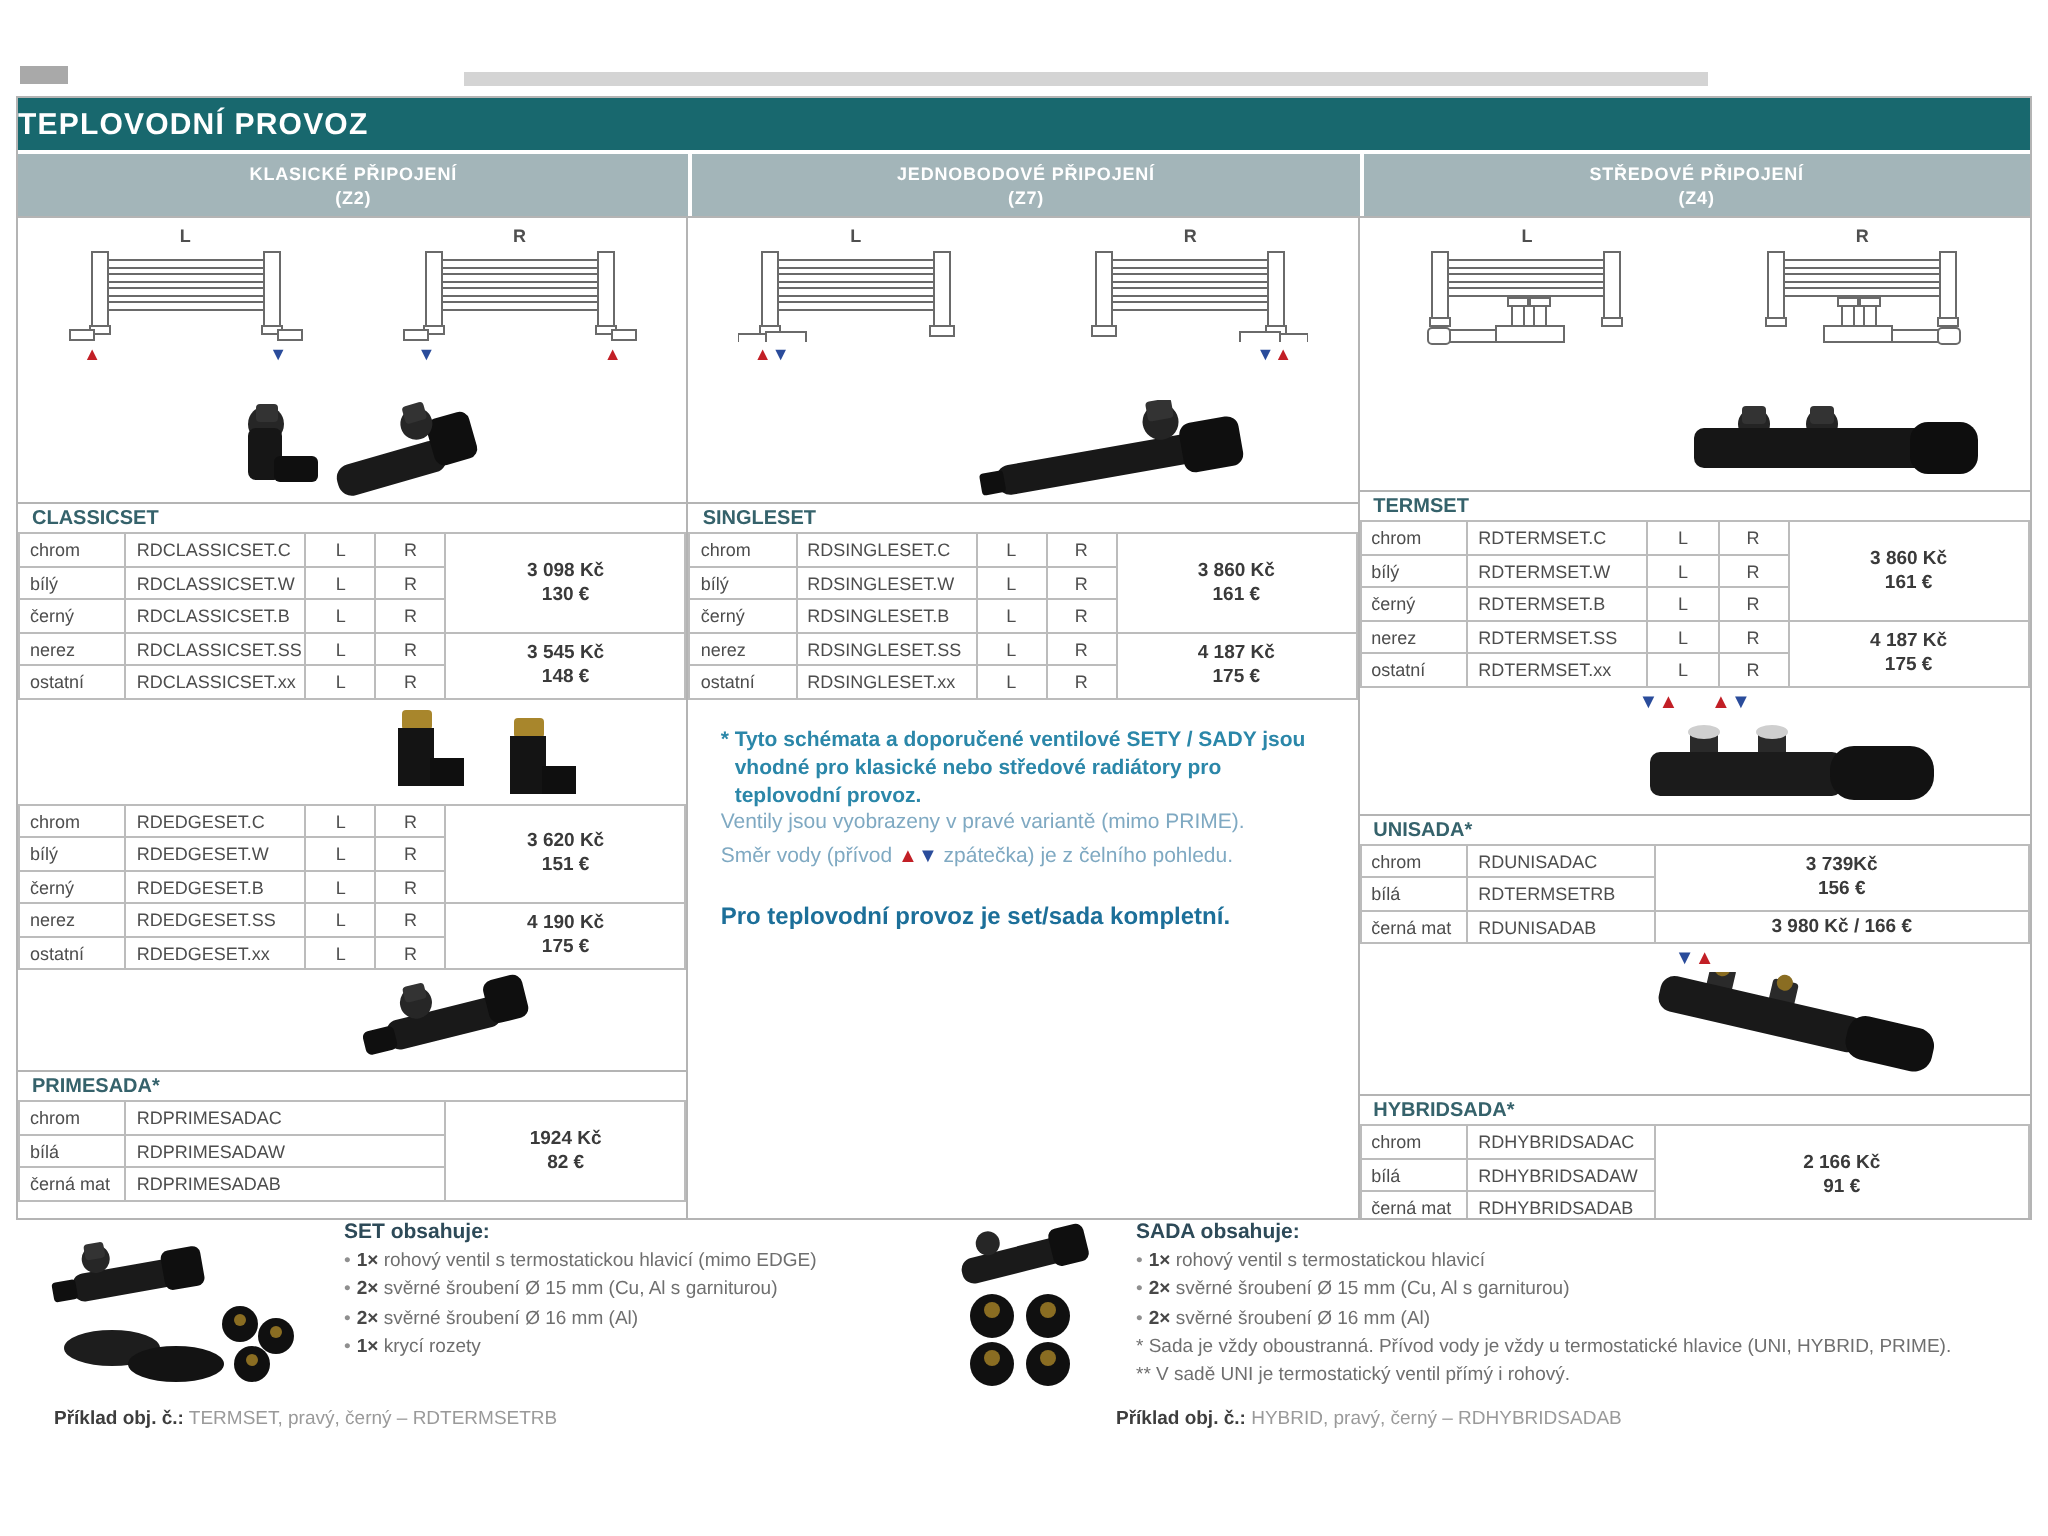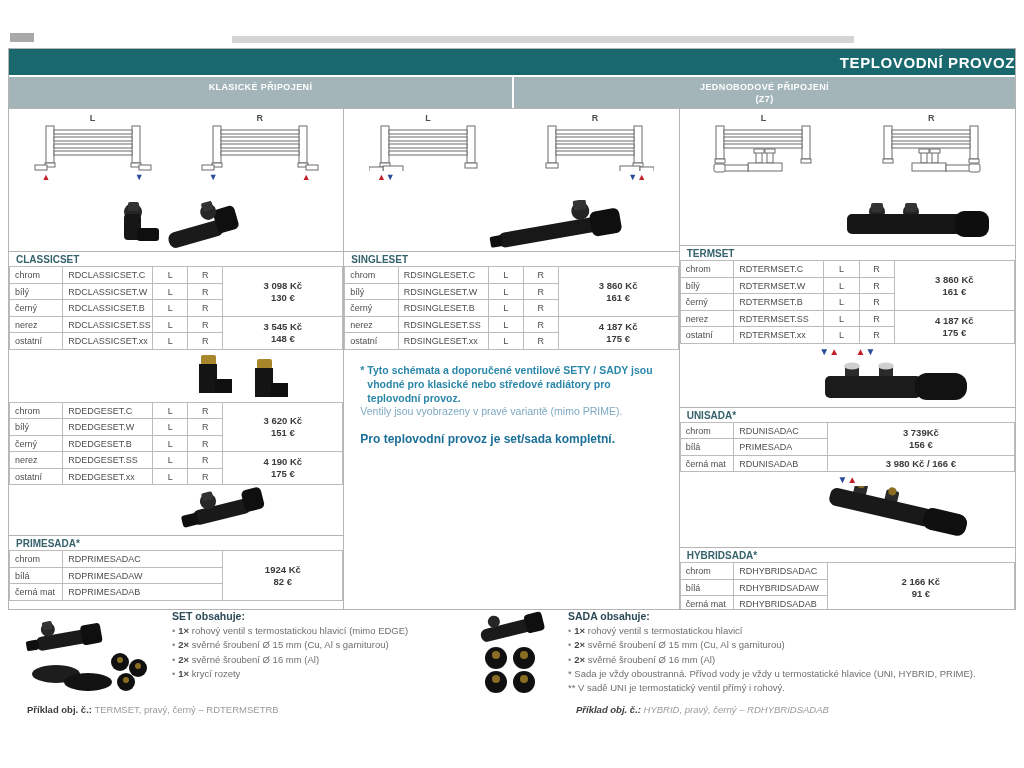--- a/index.html
+++ b/index.html
@@ -2,22 +2,22 @@
 <html><head>
 <meta charset="utf-8">
 <style>
   html,body{margin:0;padding:0;}
   body{width:1024px;height:768px;background:#fff;font-family:"Liberation Sans",sans-serif;position:relative;overflow:hidden;-webkit-font-smoothing:antialiased;}
 
   .topstrip-sq{position:absolute;left:10px;top:33px;width:24px;height:9px;background:#a9a9a9;}
   .topstrip-bar{position:absolute;left:232px;top:36px;width:622px;height:7px;background:#d4d4d4;}
 
   .board{position:absolute;left:8px;top:48px;width:1006px;border:1px solid #b4b4b4;background:#fff;}
-  .hdr{background:#18686e;color:#fff;text-align:right;font-weight:bold;font-size:15px;letter-spacing:.6px;padding:5px 0 4px;border-bottom:2px solid #fff;}
-  .subhdr{display:grid;grid-template-columns:1fr 1fr;background:#a3b5b9;border-bottom:1px solid #b4b4b4;}
+  .hdr{background:#18686e;color:#fff;text-align:left;font-weight:bold;font-size:15px;letter-spacing:.6px;padding:5px 0 4px;border-bottom:2px solid #fff;}
+  .subhdr{display:grid;grid-template-columns:1fr 1fr 1fr;background:#a3b5b9;border-bottom:1px solid #b4b4b4;}
   .subhdr .cell{color:#fff;text-align:center;font-weight:bold;font-size:9px;padding:4px 0 3px;line-height:1.35;letter-spacing:.4px;}
   .subhdr .cell + .cell{border-left:2px solid #fff;}
 
   .cols{display:grid;grid-template-columns:1fr 1fr 1fr;height:500px;}
   .col{border-right:1px solid #b4b4b4;display:flex;flex-direction:column;overflow:hidden;}
   .col:last-child{border-right:none;}
 
   .diagram-row{height:86px;flex:none;display:flex;justify-content:space-around;align-items:flex-start;padding-top:4px;}
   .rad{display:flex;flex-direction:column;align-items:center;}
   .rad-label{font-size:9px;color:#4f4f4f;font-weight:bold;height:12px;}
@@ -34,21 +34,21 @@
   table.ptable{width:100%;border-collapse:collapse;table-layout:fixed;flex:none;}
   .ptable td{border:1px solid #bcbcbc;font-size:9px;color:#4d4d4d;padding:1px 5px;height:13.5px;white-space:nowrap;overflow:hidden;}
   .ptable td.lr{text-align:center;padding:1px 2px;}
   .ptable td.price{text-align:center;font-weight:bold;color:#3a3a3a;font-size:9.5px;line-height:1.25;}
   .t5 .w-color{width:16%}.t5 .w-code{width:27%}.t5 .w-lr{width:10.5%}.t5 .w-price{width:36%}
   .t3p .w-color{width:16%}.t3p .w-code{width:48%}.t3p .w-price{width:36%}
   .t3u .w-color{width:16%}.t3u .w-code{width:28%}.t3u .w-price{width:56%}
 
   .notes{padding:14px 16px 0;font-size:10.5px;line-height:1.32;}
   .note1{color:#2b87a9;font-weight:bold;text-indent:-7px;padding-left:7px;}
-  .note2{color:#7fa9c2;margin-bottom:13px;}
+  .note2{color:#7fa9c2;margin-bottom:3px;}
   .note3{color:#7fa9c2;margin-bottom:15px;}
   .note3 .au,.note3 .ad{font-size:10px;}
   .note4{color:#1c6f99;font-weight:bold;font-size:12px;}
 
   .arrows-line{flex:none;text-align:center;height:13px;line-height:11px;}
   .arrows-line .grp{margin:0 6px;}
   .arrows-line .au,.arrows-line .ad{font-size:10px;}
 
   .bottom{position:absolute;left:20px;top:610px;width:1006px;height:90px;}
   .kit-left{position:absolute;left:-6px;top:6px;}
@@ -57,43 +57,48 @@
   .sada-box{position:absolute;left:548px;top:0;width:458px;}
   .list-heading{font-weight:bold;font-size:10.5px;color:#2d4a58;margin-bottom:2px;}
   .list-item{font-size:9.5px;color:#6f6f6f;line-height:1.5;}
   .list-item .bullet{color:#8f8f8f;margin-right:3px;}
   .list-item .qty{font-weight:bold;color:#474747;}
   .list-footer{font-size:9.5px;color:#6f6f6f;line-height:1.5;}
 
   .examples{position:absolute;left:8px;top:704px;width:1006px;font-size:9.5px;}
   .ex{position:absolute;top:0;white-space:nowrap;}
   .ex-left{left:0;padding-left:19px;}
-  .ex-right{left:568px;font-style:italic;}
+  .ex-right{left:550px;}
   .ex .lbl{font-weight:bold;color:#3d3d3d;}
   .ex .val{color:#9a9a9a;}
 
   svg{display:block;}
 </style>
 </head>
 <body>
 
 <div class="topstrip-sq"></div>
 <div class="topstrip-bar"></div>
 
 <div class="board">
 
   <div class="hdr">TEPLOVODNÍ PROVOZ</div>
 
   <div class="subhdr">
     <div class="cell">
       <div>KLASICKÉ PŘIPOJENÍ</div>
+      <div>(Z2)</div>
     </div>
     <div class="cell">
       <div>JEDNOBODOVÉ PŘIPOJENÍ</div>
       <div>(Z7)</div>
+    </div>
+    <div class="cell">
+      <div>STŘEDOVÉ PŘIPOJENÍ</div>
+      <div>(Z4)</div>
     </div>
   </div>
 
   <div class="cols">
 
     <div class="col">
 
       <div class="diagram-row">
         <div class="rad">
           <div class="rad-label">L</div>
@@ -412,20 +417,25 @@
           <td>RDSINGLESET.xx</td>
           <td class="lr">L</td>
           <td class="lr">R</td>
         </tr>
       </tbody>
         </table>
 
       <div class="notes">
         <div class="note1">* Tyto schémata a doporučené ventilové SETY / SADY jsou vhodné pro klasické nebo středové radiátory pro teplovodní provoz.</div>
         <div class="note2">Ventily jsou vyobrazeny v pravé variantě (mimo PRIME).</div>
+        <div class="note3">
+          <span>Směr vody (přívod</span>
+          <span class="au">▲</span><span class="ad">▼</span>
+          <span>zpátečka) je z čelního pohledu.</span>
+        </div>
         <div class="note4">Pro teplovodní provoz je set/sada kompletní.</div>
       </div>
     </div>
 
     <div class="col">
 
       <div class="diagram-row">
         <div class="rad">
           <div class="rad-label">L</div>
           <svg width="118" height="52" viewBox="0 0 118 52">
@@ -559,21 +569,21 @@
             <tr>
           <td>chrom</td>
           <td>RDUNISADAC</td>
           <td class="price" rowspan="2">
             <div>3 739Kč</div>
                 <div>156 €</div>
           </td>
         </tr>
         <tr>
           <td>bílá</td>
-          <td>PRIMESADA</td>
+          <td>RDTERMSETRB</td>
         </tr>
         <tr>
           <td>černá mat</td>
           <td>RDUNISADAB</td>
           <td class="price">3 980 Kč / 166 €</td>
         </tr>
       </tbody>
         </table>
 
       <div class="arrows-line">

